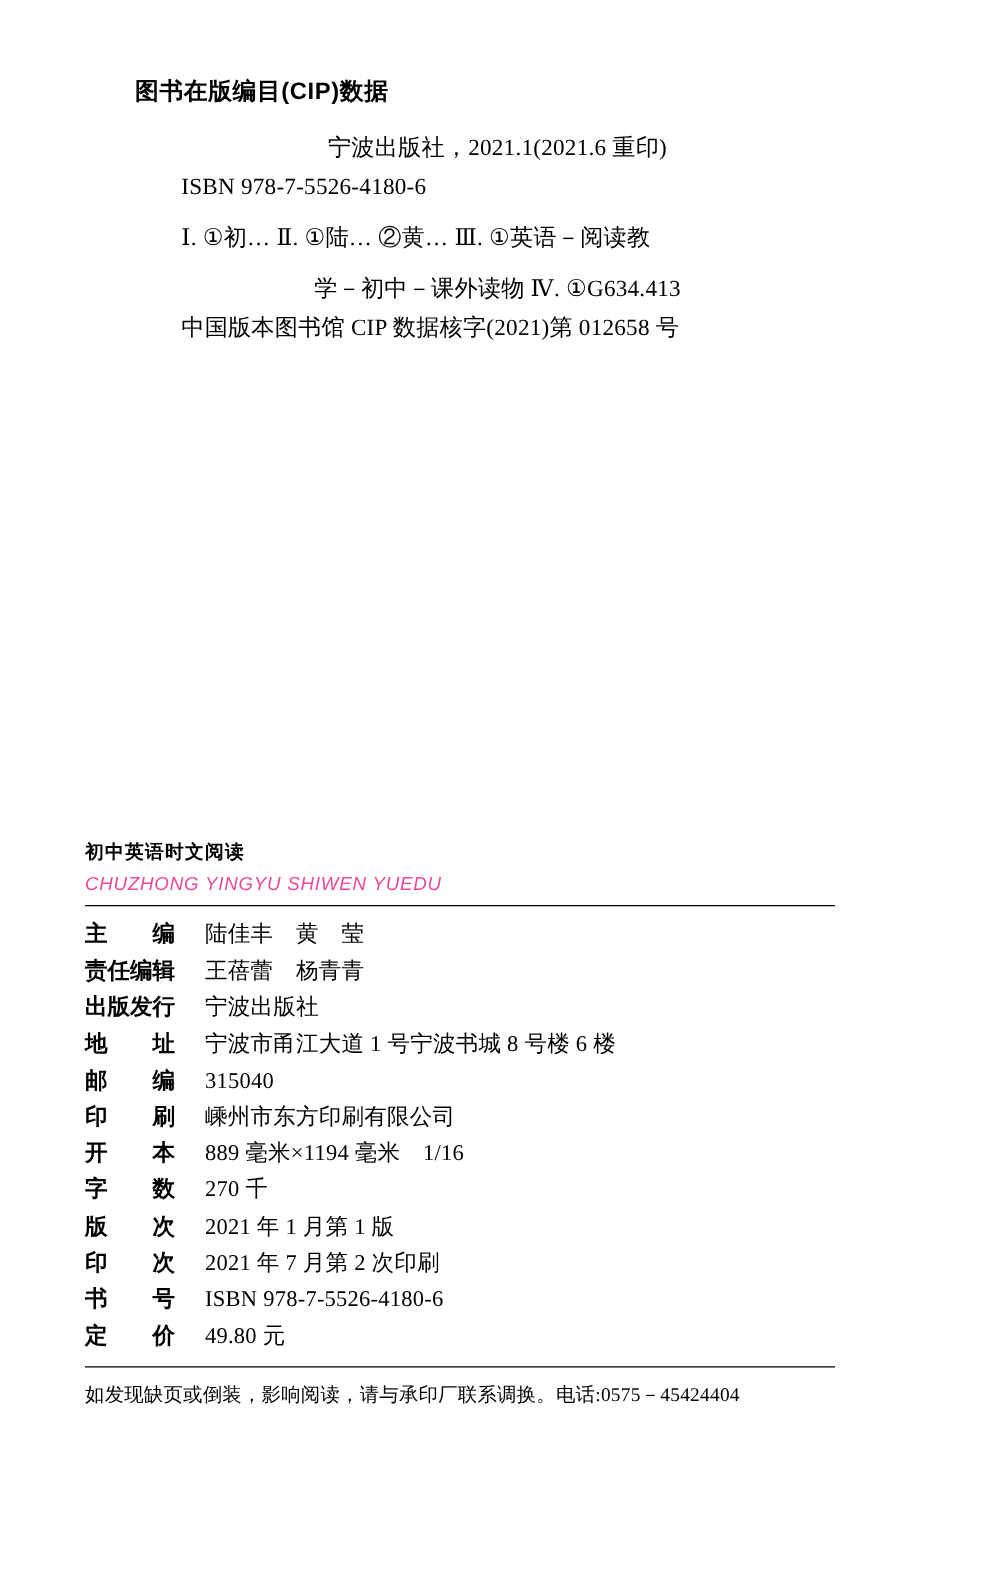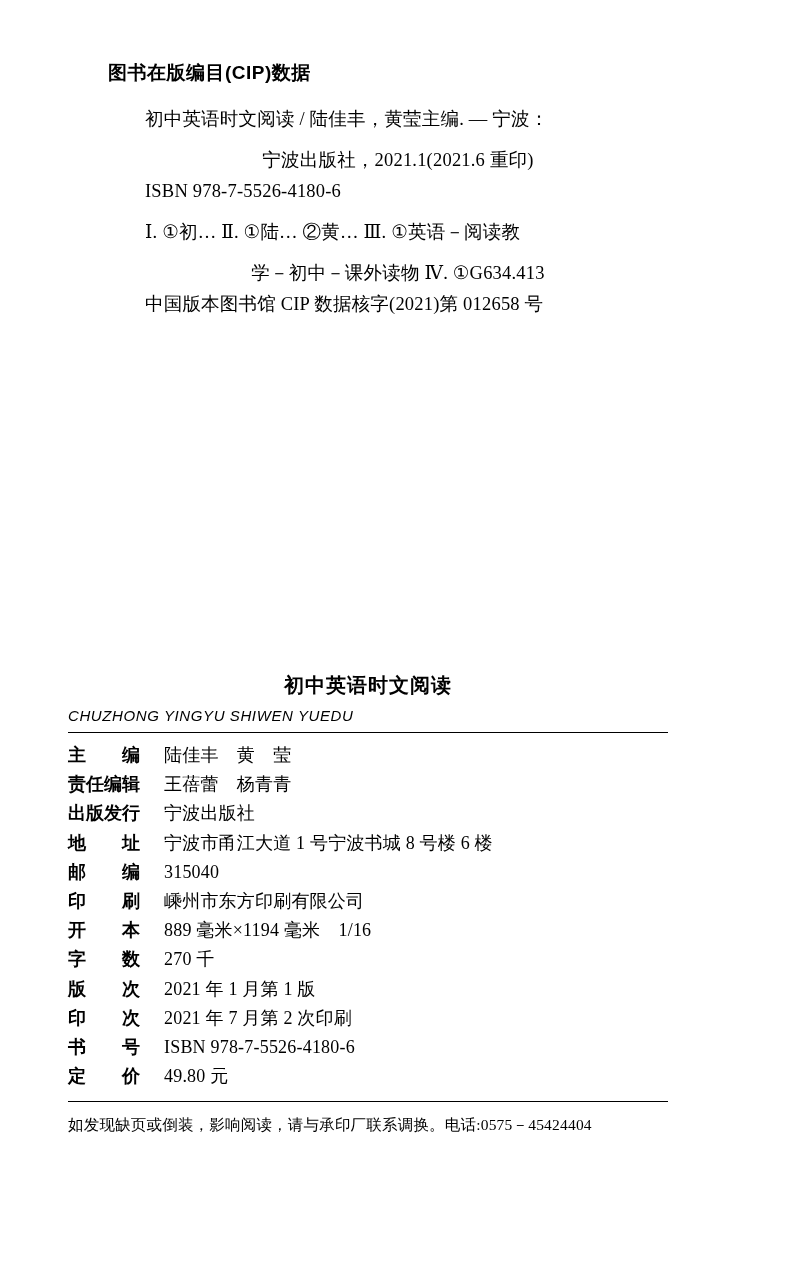--- a/index.html
+++ b/index.html
@@ -55,32 +55,31 @@
   
   .colophon {
     position: absolute;
     left: 68px;
     top: 672px;
     width: 600px;
   }
   .colophon-title {
     font-family: Liberation Mono, monospace;
     font-weight: bold;
-    font-size: 20px;
+    font-size: 15px;
     letter-spacing: 1px;
     margin: 0 0 8px 0;
-    text-align: center;
   }
   .colophon-pinyin {
     font-family: "Liberation Sans", "DejaVu Sans", sans-serif;
     font-style: italic;
     font-size: 15px;
     letter-spacing: 0.6px;
     margin: 0 0 8px 0;
-    color: #000000;
+    color: #ec4899;
   }
   .rule {
     border: 0;
     border-top: 1px solid #000;
     margin: 4px 0 8px 0;
     width: 100%;
   }
   .rule.bottom {
     margin: 10px 0 12px 0;
   }
@@ -118,23 +117,20 @@
   }
 </style>
 </head>
 <body>
 
 <div class="page">
 
   <div class="cip-block">
     <div class="cip-title">图书在版编目(CIP)数据</div>
 
-    <p class="cip-para">
-      <span>初中英语时文阅读 / 陆佳丰，黄莹主编. — 宁波：</span>
-    </p>
     <p class="cip-line">
       <span>宁波出版社，2021.1(2021.6 重印)</span>
     </p>
 
     <p class="cip-para">
       <span>ISBN 978-7-5526-4180-6</span>
     </p>
 
     <p class="cip-para">
       <span>Ⅰ. ①初… Ⅱ. ①陆… ②黄… Ⅲ. ①英语－阅读教</span>

